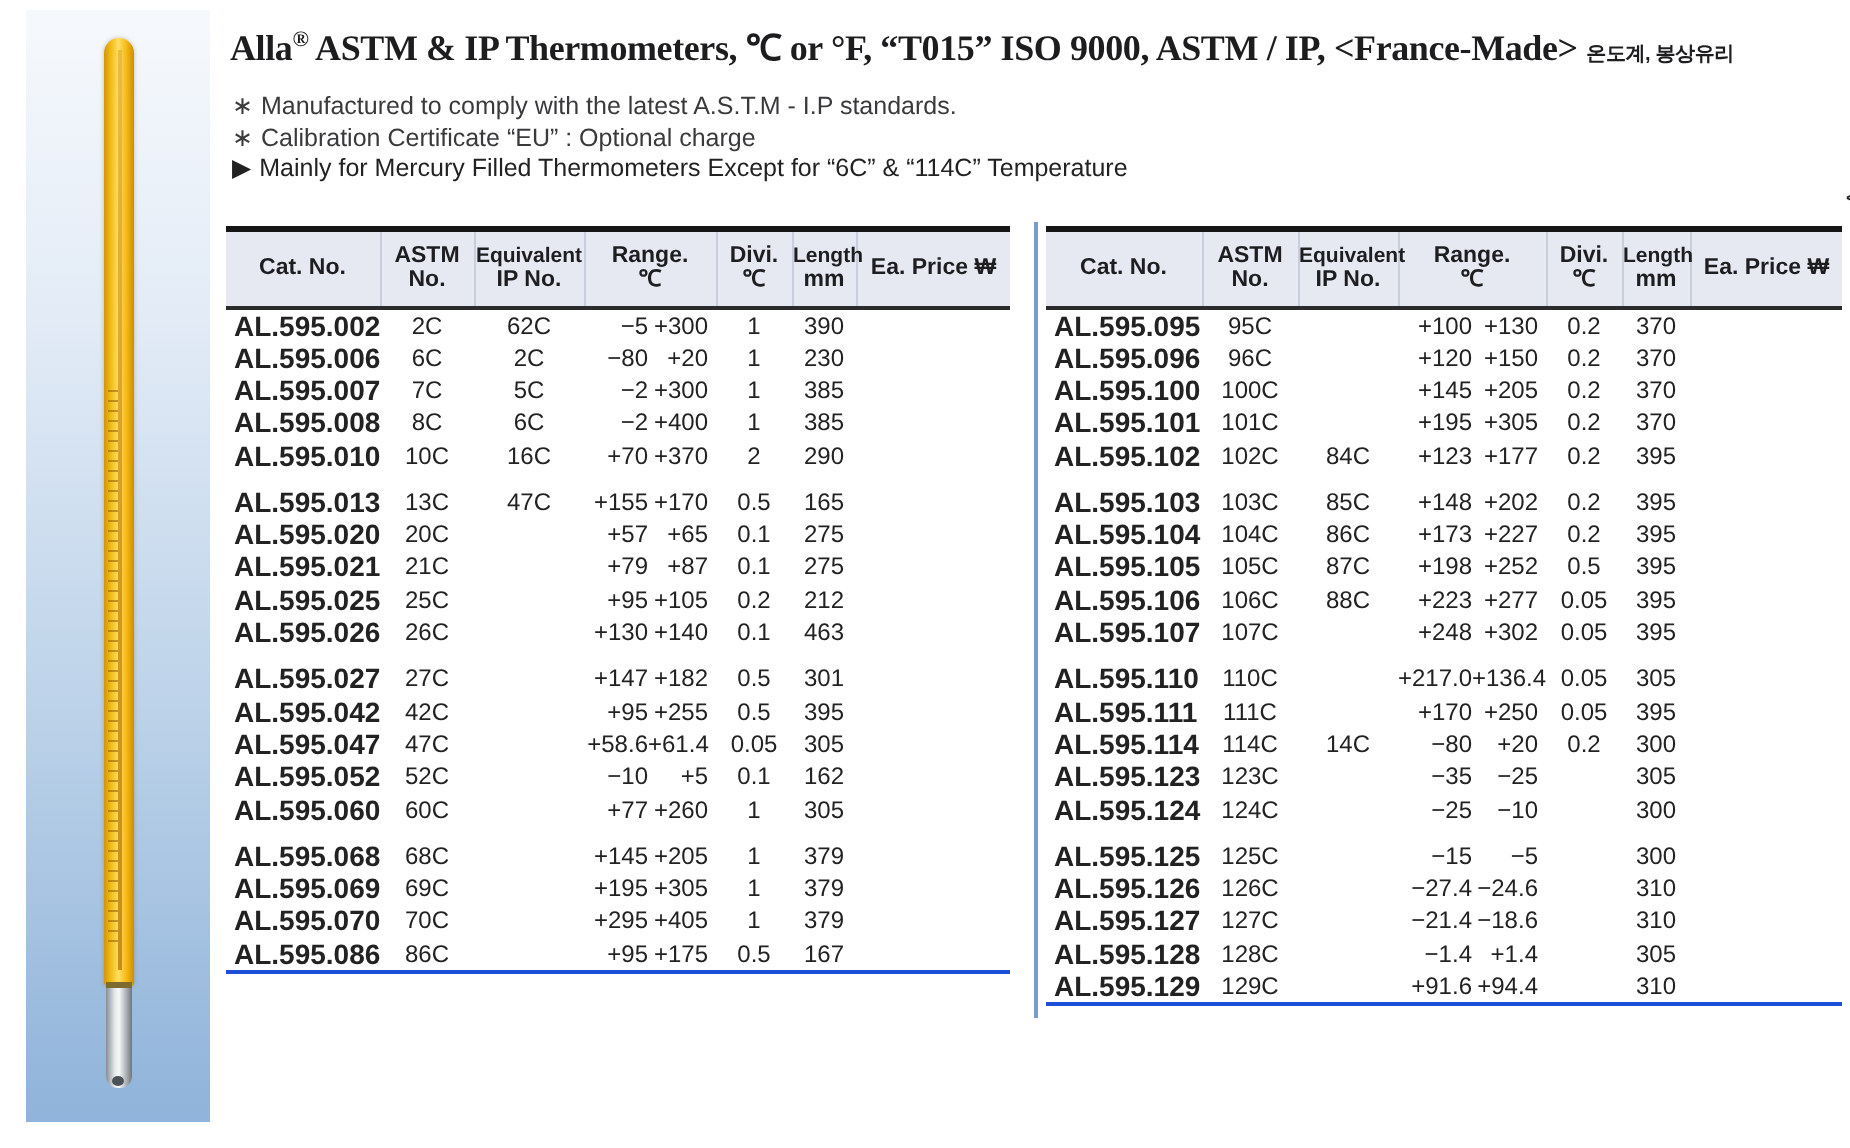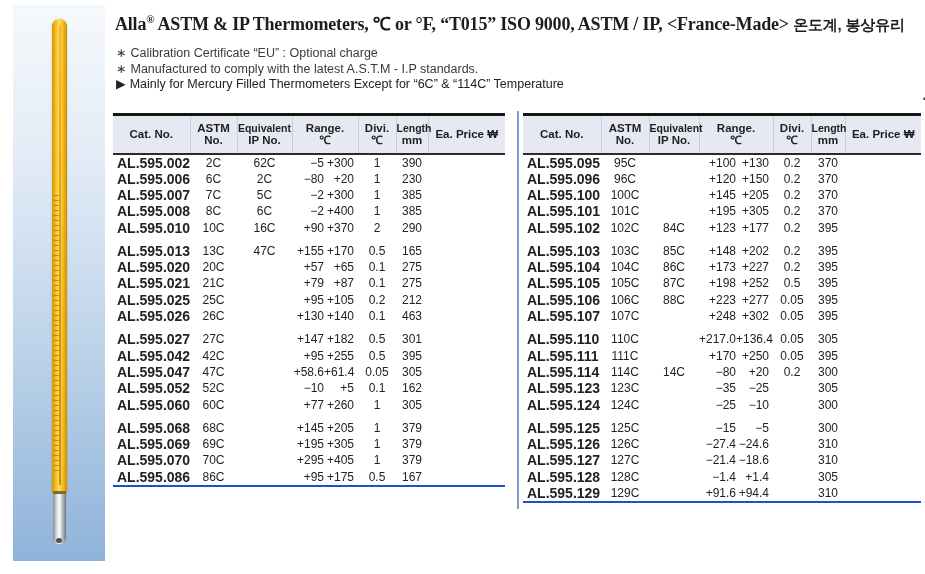--- a/index.html
+++ b/index.html
@@ -23,21 +23,21 @@
     border-radius:0 0 6px 6px;
     background:linear-gradient(90deg,#888d93 0%,#e6e9ec 34%,#f7f8f9 50%,#a6abb1 80%,#70757b 100%); }
   .thermo-tip::after { content:""; position:absolute; left:3px; bottom:1px; width:6px; height:5px;
     border-radius:50%; background:#4c5157; }
 
   
   .title { position:absolute; left:115px; top:11px; width:800px; white-space:nowrap;
     font-family:"Liberation Serif", serif; font-weight:bold; font-size:18px; color:#1d1d1f;
     letter-spacing:-0.2px; }
   .title .reg { font-size:11px; vertical-align:super; }
-  .title .kor { font-family:"Liberation Sans", sans-serif; font-size:15px; }
+  .title .kor { font-family:"Liberation Sans", sans-serif; font-size:10px; }
   .notes { position:absolute; left:116px; top:46px; font-size:12.5px; color:#3a3a3c; line-height:15.5px; }
   .note-row { white-space:nowrap; }
   .note-row .bullet { margin-right:4px; }
   .note-bold { font-weight:normal; color:#222; }
   .page-ref { position:absolute; left:913px; top:92px; width:48px; text-align:center;
     font-weight:normal; font-size:12.5px; color:#222; }
 
   
   .spec-table { position:absolute; top:113px; border-collapse:collapse; table-layout:fixed;
     border-bottom:2px solid #1d4ed8; }
@@ -77,24 +77,24 @@
     <div class="thermo-joint"></div>
     <div class="thermo-tip"></div>
   </div>
 
   <div class="title">
     <span>Alla</span><span class="reg">®</span><span> ASTM &amp; IP Thermometers, ℃ or °F, “T015” ISO 9000, ASTM / IP, &lt;France-Made&gt; </span><span class="kor">온도계, 봉상유리</span>
   </div>
 
   <div class="notes">
     <div class="note-row">
-      <span class="bullet">∗</span><span>Calibration Certificate “EU” : Optional charge</span>
+      <span class="bullet">∗</span><span>Manufactured to comply with the latest A.S.T.M - I.P standards.</span>
     </div>
     <div class="note-row">
-      <span class="bullet">∗</span><span>Manufactured to comply with the latest A.S.T.M - I.P standards.</span>
+      <span class="bullet">∗</span><span>Calibration Certificate “EU” : Optional charge</span>
     </div>
     <div class="note-row note-bold">
       <span class="bullet">▶</span><span>Mainly for Mercury Filled Thermometers Except for “6C” &amp; “114C” Temperature</span>
     </div>
   </div>
 
   <div class="page-ref">&lt;L1&gt;</div>
 
   <table id="tableL" class="spec-table">
     <colgroup>
@@ -170,21 +170,21 @@
           <td class="ip">6C</td>
           <td class="range"><span class="lo">−2</span><span class="hi">+400</span></td>
           <td class="divi">1</td>
           <td class="len">385</td>
           <td class="price"></td>
         </tr>
         <tr>
           <td class="cat">AL.595.010</td>
           <td class="astm">10C</td>
           <td class="ip">16C</td>
-          <td class="range"><span class="lo">+90</span><span class="hi">+370</span></td>
+          <td class="range"><span class="lo">+70</span><span class="hi">+370</span></td>
           <td class="divi">2</td>
           <td class="len">290</td>
           <td class="price"></td>
         </tr>
       </tbody>
       <tbody class="spacer">
         <tr>
           <td colspan="7"></td>
         </tr>
       </tbody>

